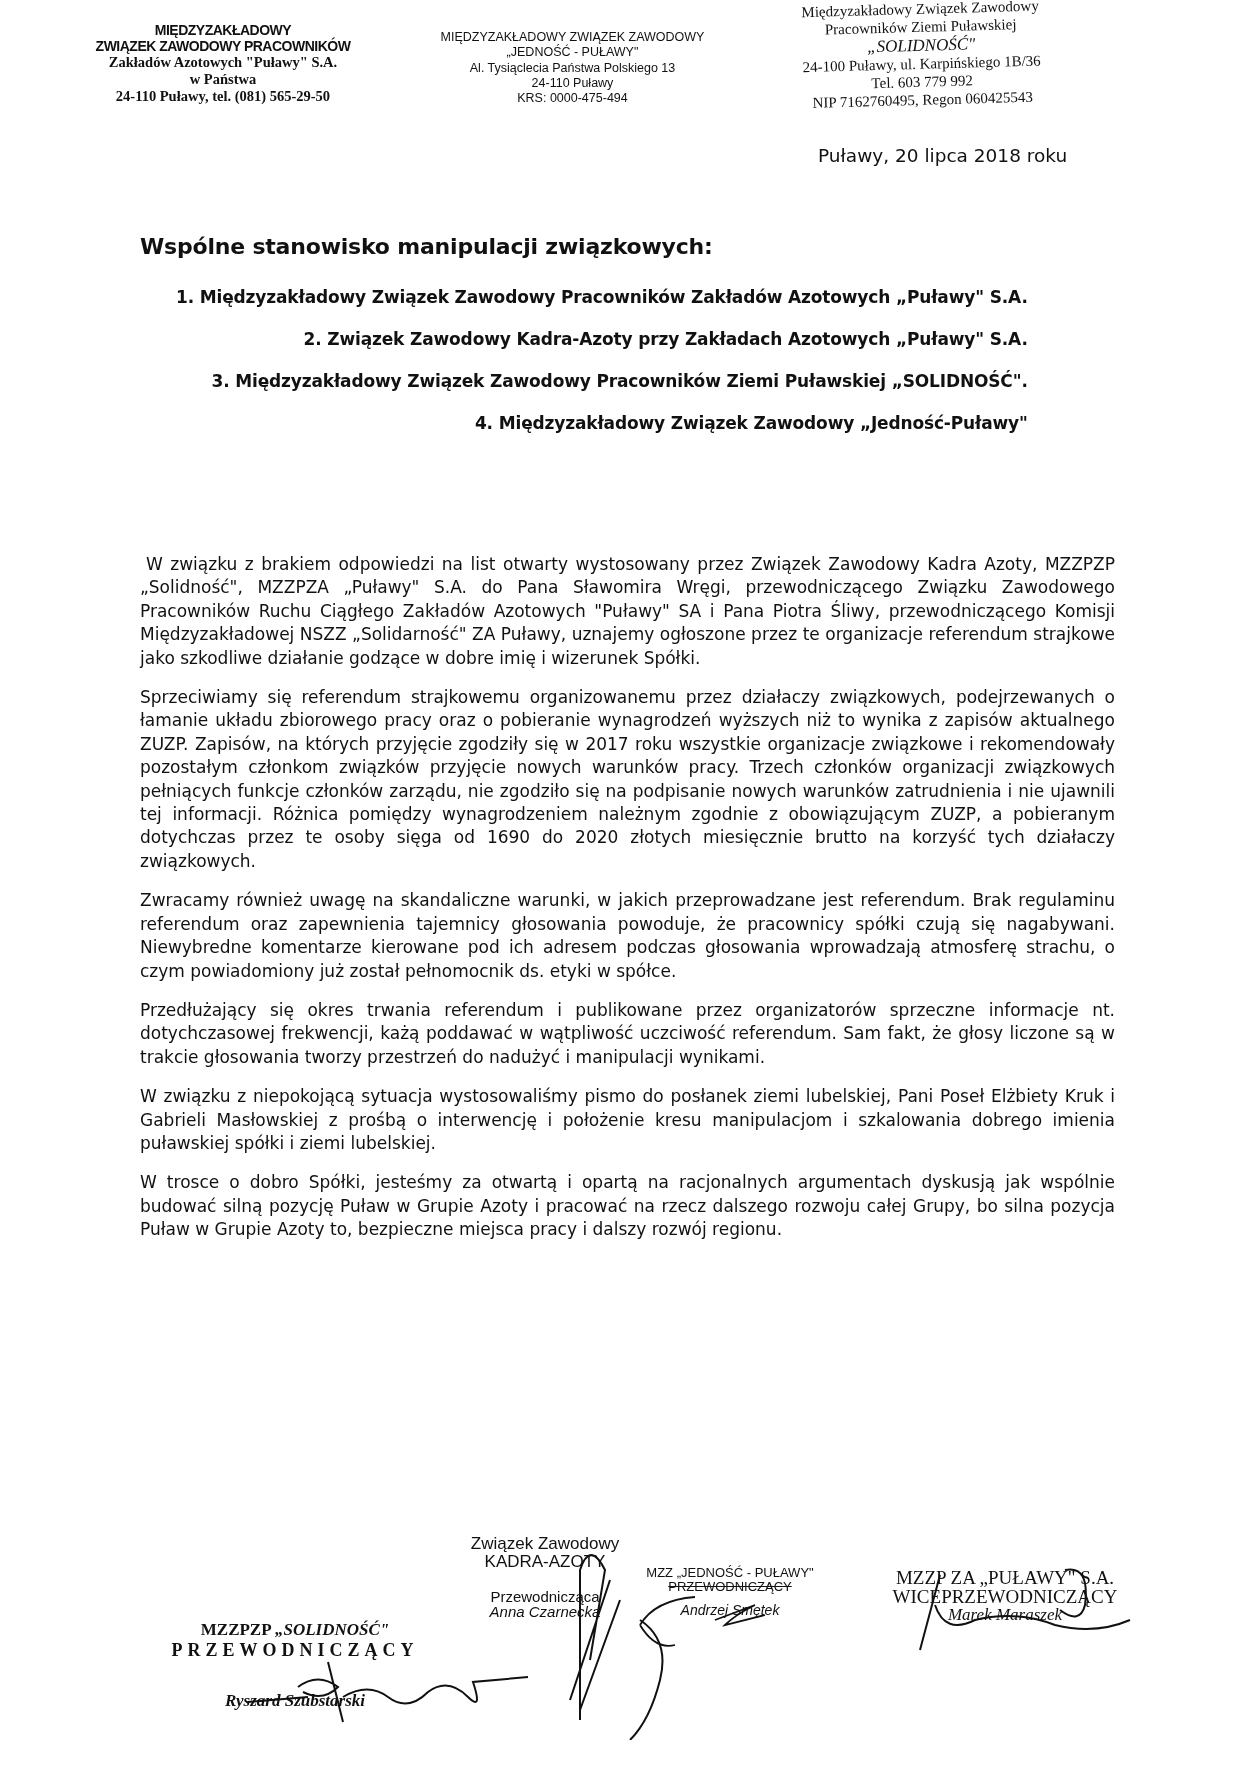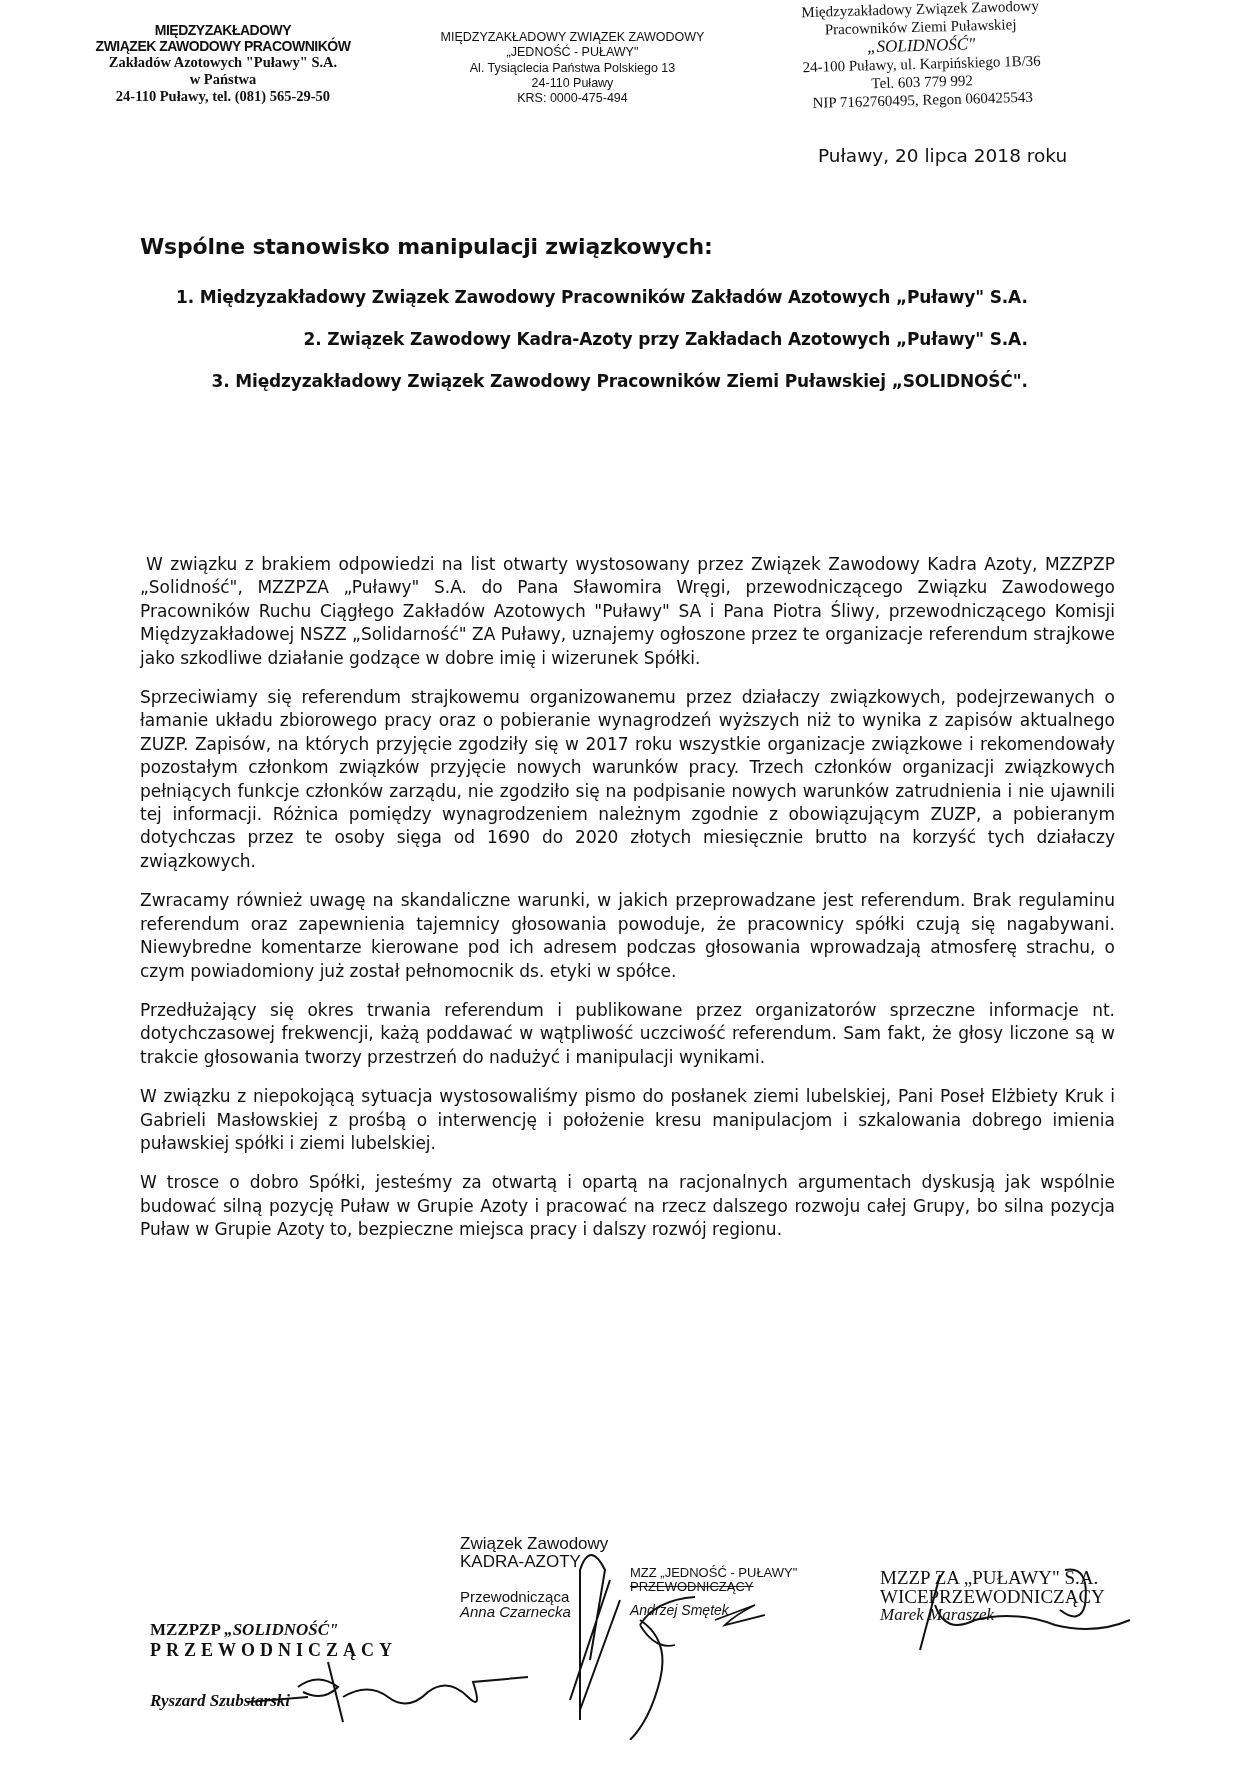--- a/index.html
+++ b/index.html
@@ -18,21 +18,21 @@
 
   .title { position: absolute; left: 140px; top: 234px; font-size: 22px; font-weight: bold; letter-spacing: -0.2px; }
   .orglist { position: absolute; left: 176px; top: 285px; margin: 0; padding: 0; list-style: none; text-align: right; }
   .orglist li { font-size: 17px; font-weight: bold; height: 42px; line-height: 24px; letter-spacing: -0.15px; }
 
   .body { position: absolute; left: 140px; width: 975px; font-size: 17px; line-height: 23.4px; text-align: justify; margin-top: 35px; }
   .body p { margin: 0 0 16px 0; }
   .p1 { top: 518px; }
   .p1 p { text-indent: 6px; }
 
-  .sig { position: absolute; }
+  .sig { position: absolute; text-align: center; }
   .sig1 { left: 150px; top: 1620px; width: 290px; font-family: "Liberation Serif", serif; }
   .sig1 .org { font-size: 17px; font-weight: bold; }
   .sig1 .org i { font-weight: bold; }
   .sig1 .role { font-size: 18px; letter-spacing: 5px; font-weight: bold; }
   .sig1 .name { font-size: 17px; font-style: italic; font-weight: bold; margin-top: 30px; }
 
   .sig2 { left: 460px; top: 1535px; width: 170px; font-family: "Liberation Sans", sans-serif; line-height: 1.05; }
   .sig2 .org { font-size: 17px; }
   .sig2 .role { font-size: 15px; margin-top: 18px; }
   .sig2 .name { font-size: 15px; font-style: italic; }
@@ -76,20 +76,21 @@
 </div>
 
 <div class="date">Puławy, 20 lipca 2018 roku</div>
 
 <div class="title">Wspólne stanowisko manipulacji związkowych:</div>
 
 <ul class="orglist">
   <li>1. Międzyzakładowy Związek Zawodowy Pracowników Zakładów Azotowych „Puławy" S.A.</li>
   <li>2. Związek Zawodowy Kadra-Azoty przy Zakładach Azotowych „Puławy" S.A.</li>
   <li>3. Międzyzakładowy Związek Zawodowy Pracowników Ziemi Puławskiej „SOLIDNOŚĆ".</li>
+  <li>4. Międzyzakładowy Związek Zawodowy „Jedność-Puławy"</li>
 </ul>
 
 <div class="body p1">
   <p>W związku z brakiem odpowiedzi na list otwarty wystosowany przez Związek Zawodowy Kadra Azoty, MZZPZP „Solidność", MZZPZA „Puławy" S.A. do Pana Sławomira Wręgi, przewodniczącego Związku Zawodowego Pracowników Ruchu Ciągłego Zakładów Azotowych "Puławy" SA  i Pana Piotra Śliwy, przewodniczącego Komisji Międzyzakładowej NSZZ „Solidarność" ZA Puławy, uznajemy ogłoszone przez te organizacje referendum strajkowe jako szkodliwe działanie godzące w dobre imię i wizerunek Spółki.</p>
   <p style="text-indent:0">Sprzeciwiamy się referendum strajkowemu organizowanemu przez działaczy związkowych, podejrzewanych o łamanie układu zbiorowego pracy oraz o pobieranie wynagrodzeń wyższych niż to wynika z zapisów aktualnego ZUZP. Zapisów, na których przyjęcie zgodziły się w 2017 roku wszystkie organizacje związkowe i rekomendowały pozostałym członkom związków przyjęcie nowych warunków pracy. Trzech członków organizacji związkowych pełniących funkcje członków zarządu, nie zgodziło się na podpisanie nowych warunków zatrudnienia i nie ujawnili tej informacji. Różnica pomiędzy wynagrodzeniem należnym zgodnie z obowiązującym ZUZP, a pobieranym dotychczas przez te osoby sięga od 1690 do 2020 złotych miesięcznie brutto na korzyść tych działaczy związkowych.</p>
   <p style="text-indent:0">Zwracamy również uwagę na skandaliczne warunki, w jakich przeprowadzane jest referendum. Brak regulaminu referendum oraz zapewnienia tajemnicy głosowania powoduje, że pracownicy spółki czują się nagabywani. Niewybredne komentarze kierowane pod ich adresem podczas głosowania wprowadzają atmosferę strachu, o czym powiadomiony już został pełnomocnik ds. etyki w spółce.</p>
   <p style="text-indent:0">Przedłużający się okres trwania referendum i publikowane przez organizatorów sprzeczne informacje nt. dotychczasowej frekwencji, każą poddawać w wątpliwość uczciwość referendum. Sam fakt, że głosy liczone są w trakcie głosowania tworzy przestrzeń do nadużyć i manipulacji wynikami.</p>
   <p style="text-indent:0">W związku z niepokojącą sytuacja wystosowaliśmy pismo do posłanek ziemi lubelskiej, Pani Poseł Elżbiety Kruk i Gabrieli Masłowskiej z prośbą o interwencję i położenie kresu manipulacjom i szkalowania dobrego imienia puławskiej spółki i ziemi lubelskiej.</p>
   <p style="text-indent:0">W trosce o dobro Spółki, jesteśmy za otwartą i opartą na racjonalnych argumentach dyskusją jak wspólnie budować silną pozycję Puław w Grupie Azoty i pracować na rzecz dalszego rozwoju całej Grupy, bo silna pozycja Puław w Grupie Azoty to, bezpieczne miejsca pracy i dalszy rozwój regionu.</p>
 </div>

